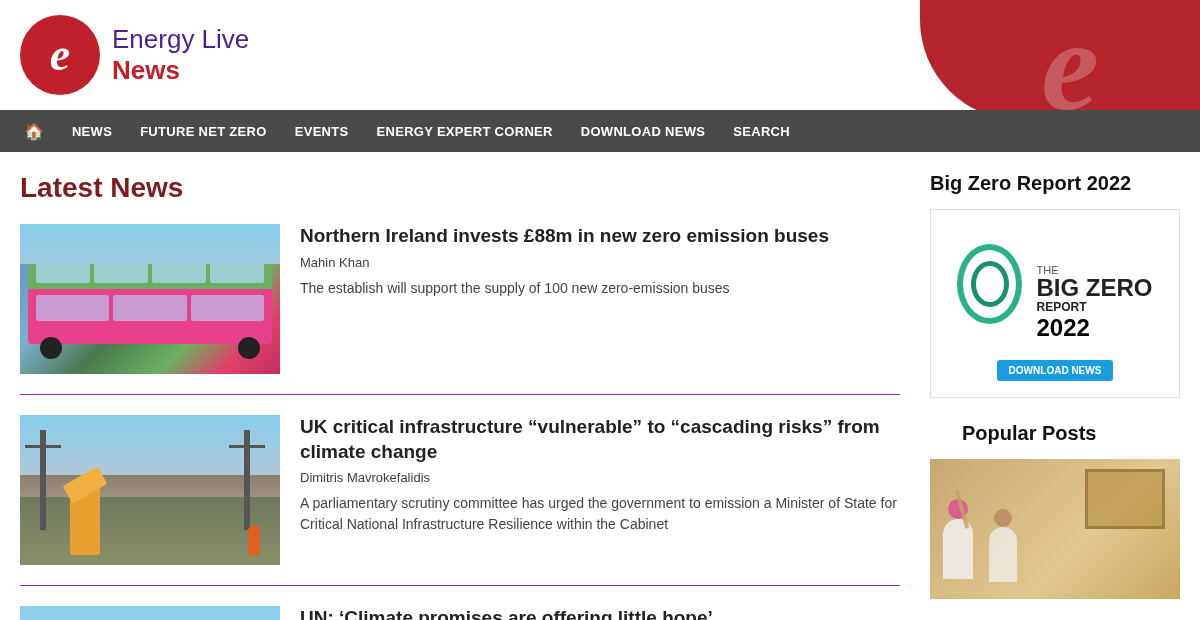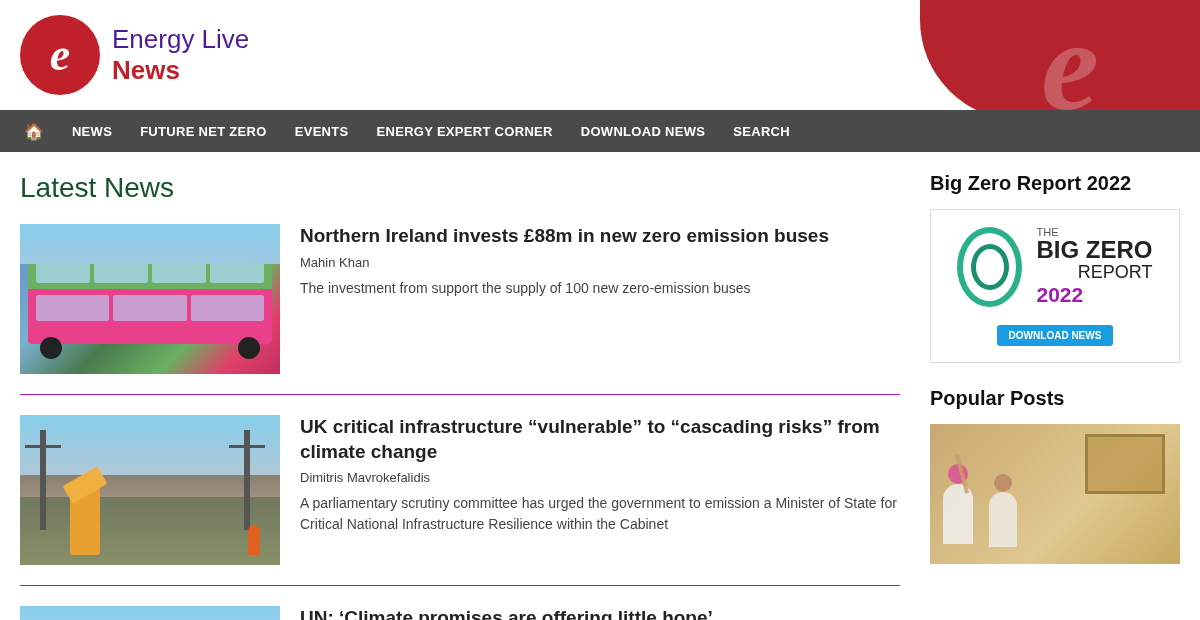--- a/index.html
+++ b/index.html
@@ -119,22 +119,22 @@
       min-width: 0;
     }
     .sidebar {
       width: 280px;
       flex-shrink: 0;
       padding-left: 30px;
     }
 
     .page-title {
       font-size: 28px;
-      font-weight: normal;
-      color: #14532d;
+      font-weight: bold;
+      color: #7f1d1d;
       margin-bottom: 20px;
     }
 
     
     .news-article {
       display: flex;
       gap: 20px;
       margin-bottom: 20px;
       padding-bottom: 20px;
       border-bottom: 1px solid #a21caf;
@@ -218,41 +218,42 @@
     }
     .bzr-inner {
       width: 38px;
       height: 46px;
       border-radius: 50%;
       border: 5px solid #1a9070;
     }
     .bzr-text {
       text-align: left;
     }
-    .bzr-the { font-size: 11px; color: #555; }
+    .bzr-the { font-size: 11px; color: #555; margin-top: 38px; }
     .bzr-big { font-size: 24px; font-weight: bold; color: #222; line-height: 1; }
-    .bzr-report { font-size: 18px; font-weight: normal; color: #222; text-align: right; }
-    .bzr-year { font-size: 21px; font-weight: bold; color: #a21caf; }
+    .bzr-report { font-size: 12px; font-weight: bold; color: #222; }
+    .bzr-year { font-size: 24px; font-weight: bold; color: #000000; }
     .bzr-download {
       background: #1a9de0;
       color: #fff;
       font-size: 10px;
       font-weight: bold;
       padding: 5px 12px;
       border-radius: 3px;
       cursor: pointer;
       display: inline-block;
       margin-top: 8px;
     }
 
     .popular-posts-title {
       font-size: 20px;
       font-weight: bold;
       color: #111;
       margin-bottom: 14px;
+      margin-left: 32px;
     }
     .popular-post-image {
       width: 100%;
       height: 140px;
       background: linear-gradient(135deg, #e8c0a0 0%, #d4a870 30%, #c09060 60%, #e0b890 80%, #c8a060 100%);
       position: relative;
       overflow: hidden;
     }
   </style>
 </head>
@@ -310,21 +311,21 @@
             </div>
             <div style="position:absolute;bottom:0;left:12px;width:22px;height:22px;border-radius:50%;background:#222;"></div>
             <div style="position:absolute;bottom:0;right:12px;width:22px;height:22px;border-radius:50%;background:#222;"></div>
           </div>
           <div style="position:absolute;top:0;left:0;right:0;height:40px;background:linear-gradient(180deg,#87ceeb,#a0c8e0);"></div>
         </div>
       </div>
       <div class="article-content">
         <div class="article-title">Northern Ireland invests £88m in new zero emission buses</div>
         <div class="article-author">Mahin Khan</div>
-        <div class="article-excerpt">The investment from support the supply of 100 new zero-emission buses</div>
+        <div class="article-excerpt">The establish will support the supply of 100 new zero-emission buses</div>
       </div>
     </div>
 
     <div class="news-article">
       <div class="article-image">
         <div class="article-image-infrastructure">
 
           <div style="position:absolute;top:0;left:0;right:0;bottom:0;background:linear-gradient(180deg,#87ceeb 0%,#b0c8d8 40%,#8a8070 40%,#a09080 55%,#707860 55%,#889068 100%);"></div>
           <div style="position:absolute;top:15px;left:20px;width:6px;height:100px;background:#555;"></div>
           <div style="position:absolute;top:30px;left:5px;width:36px;height:3px;background:#555;"></div>

